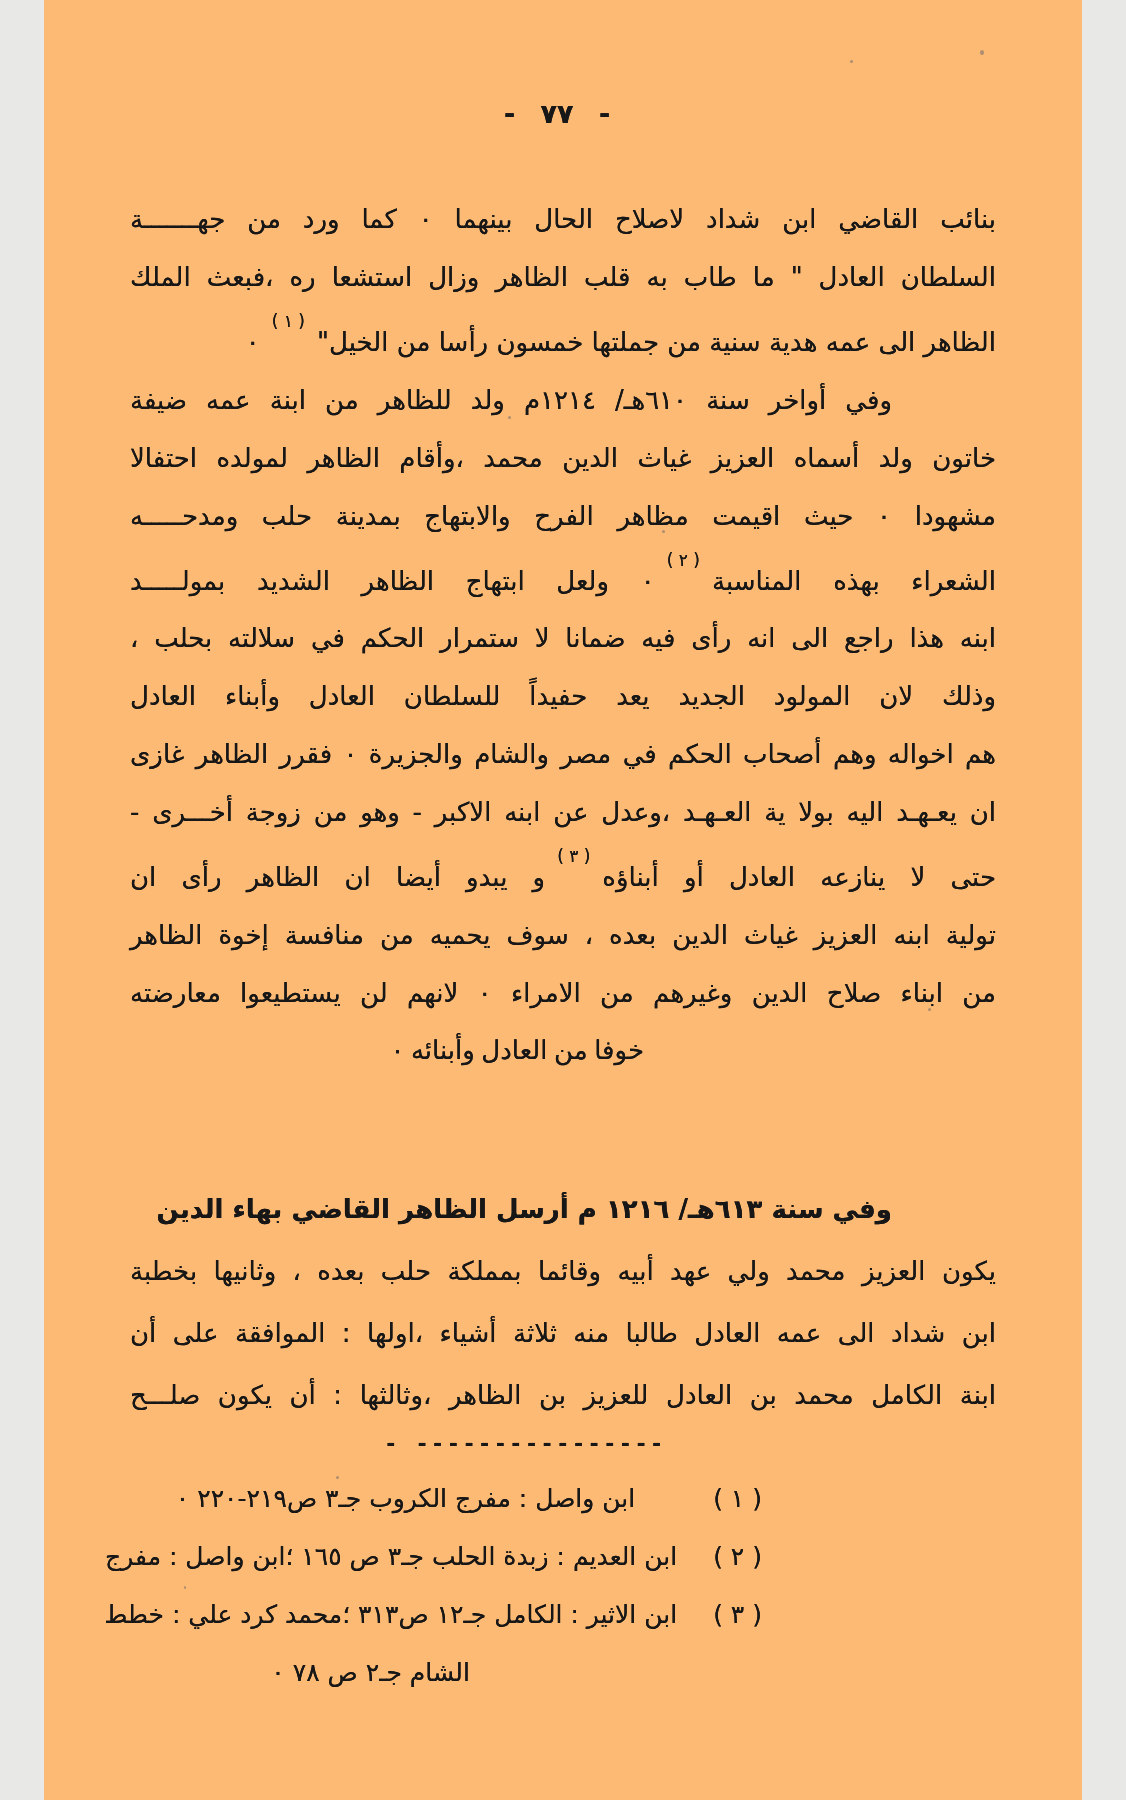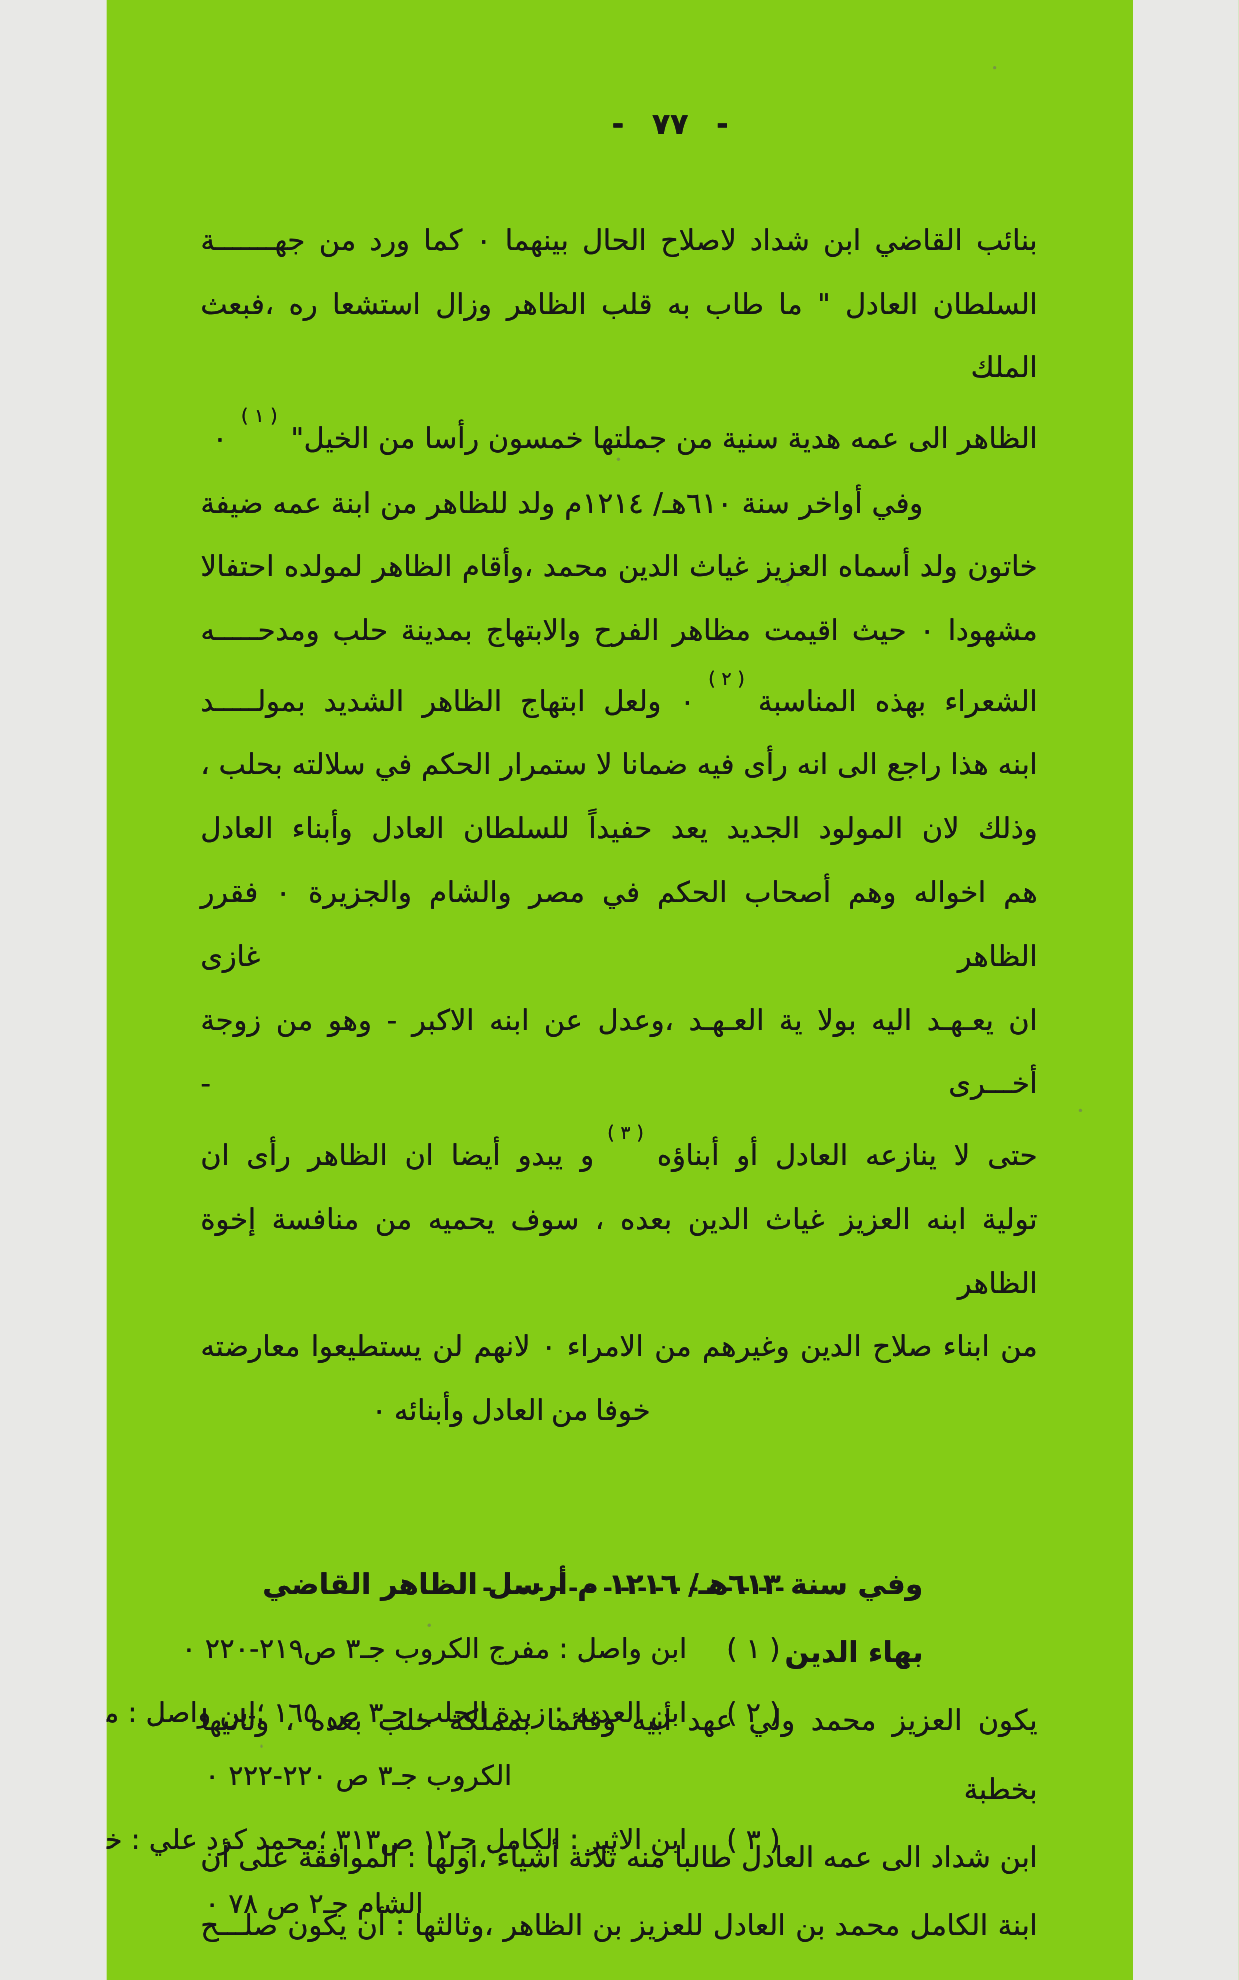--- a/index.html
+++ b/index.html
@@ -1,20 +1,20 @@
 <!DOCTYPE html>
 <html lang="ar" dir="rtl"><head>
 <meta charset="utf-8">
 <style>
   html,body{margin:0;padding:0;background:#e8e8e6;}
   .page{
     position:relative;
-    width:933px;height:1800px;
+    width:1038px;height:1800px;
     margin:0 auto;
-    background:#84cc16;
+    background:#fdba74;
     font-family:"DejaVu Sans",sans-serif;
     color:#171717;
     overflow:hidden;
     direction:rtl;
     text-shadow:0 0 .6px currentColor;
   }
   
   .page-number{
     position:absolute;top:98px;left:0;width:1026px;
     text-align:center;font-size:27px;font-weight:bold;
@@ -54,21 +54,21 @@
     position:absolute;top:1470px;right:320px;left:90px;
     direction:rtl;font-size:25px;
   }
   .fn-item{
     display:flex;direction:rtl;align-items:flex-start;
     column-gap:36px;
   }
   .fn-marker{
     flex:0 0 auto;line-height:58px;letter-spacing:2px;white-space:nowrap;
   }
-  .fn-text{flex:1 1 auto;min-width:0;text-align:left;}
+  .fn-text{flex:1 1 auto;min-width:0;text-align:center;}
   .fn-line{line-height:58px;white-space:nowrap;}
   .fn-line.cont{padding-right:70px;}
   .fn-line:empty{display:none;}
   
   .speck{position:absolute;background:#6b6b6b;border-radius:50%;opacity:.55;}
 </style>
 </head>
 <body>
 
 <div class="page">
@@ -104,21 +104,20 @@
       <span class="fn-marker">( ١ )</span>
       <div class="fn-text">
         <div class="fn-line">ابن واصل : مفرج الكروب جـ٣ ص٢١٩-٢٢٠ ۰</div>
 
       </div>
     </div>
     <div class="fn-item">
       <span class="fn-marker">( ٢ )</span>
       <div class="fn-text">
         <div class="fn-line">ابن العديم : زبدة الحلب جـ٣ ص ١٦٥ ؛ابن واصل : مفرج</div>
-        <div class="fn-line cont">الكروب جـ٣ ص ٢٢٠-٢٢٢ ۰</div>
       </div>
     </div>
     <div class="fn-item">
       <span class="fn-marker">( ٣ )</span>
       <div class="fn-text">
         <div class="fn-line">ابن الاثير : الكامل جـ١٢ ص٣١٣ ؛محمد كرد علي : خطط</div>
         <div class="fn-line cont">الشام جـ٢ ص ٧٨ ۰</div>
       </div>
     </div>
   </div>

